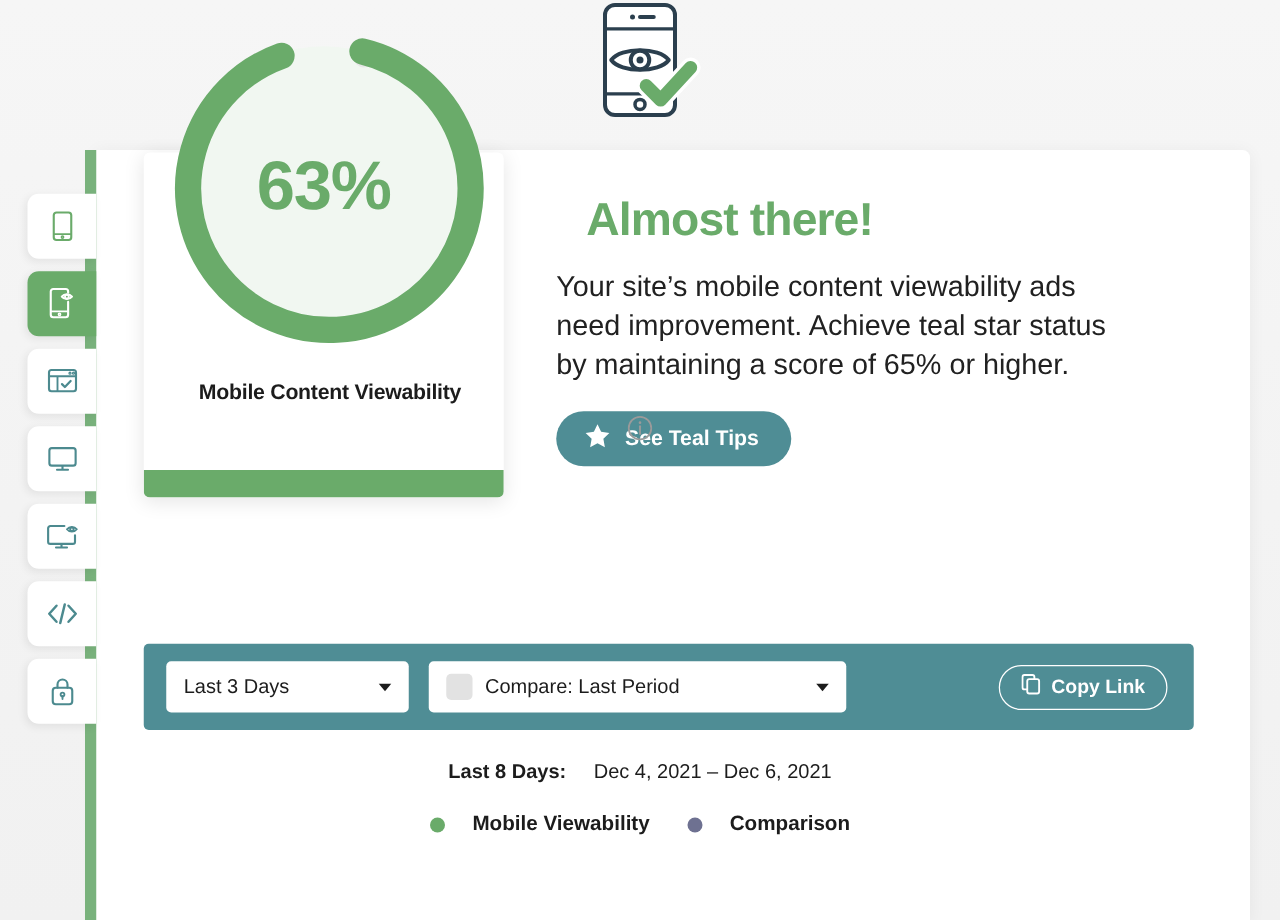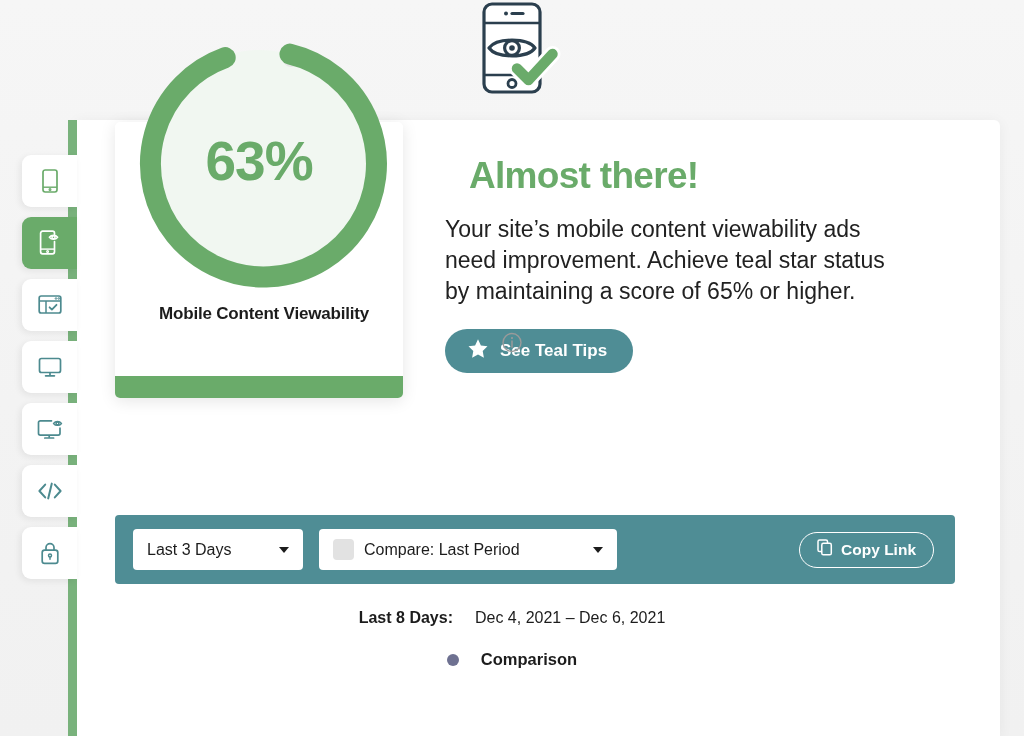--- a/index.html
+++ b/index.html
@@ -116,21 +116,21 @@
     top: 332px;
     transform: translateX(-50%);
     z-index: 10;
     cursor: pointer;
   }
 
   
   .gauge {
     position: absolute;
     left: 128px;
-    top: 32px;
+    top: 19px;
     width: 262px;
     height: 262px;
     z-index: 9;
   }
   .gauge svg { display: block; }
   .gauge-pct {
     position: absolute;
     left: 0;
     top: 0;
     width: 262px;
@@ -211,22 +211,22 @@
     background: #ffffff;
     border-radius: 4px;
     display: flex;
     align-items: center;
     padding: 0 12px 0 14px;
     font-size: 16px;
     color: #1c1c1c;
     cursor: pointer;
     position: relative;
   }
-  .select.range { margin-left: 18px; width: 170px; }
-  .select.compare { margin-left: 16px; width: 298px; }
+  .select.range { margin-left: 18px; width: 194px; }
+  .select.compare { margin-left: 16px; width: 334px; }
   .select .caret {
     position: absolute;
     right: 14px;
     width: 0; height: 0;
     border-left: 5px solid transparent;
     border-right: 5px solid transparent;
     border-top: 6px solid #1c1c1c;
   }
   .cmp-box {
     width: 21px;
@@ -463,16 +463,20 @@
   </button>
 
 </div>
 
 <div class="date-line">
   <b>Last 8 Days:</b><span class="val">Dec 4, 2021 – Dec 6, 2021</span>
 </div>
 
 <div class="legend">
   <div class="legend-item">
+    <span class="legend-dot" id="dot0" style="background: rgb(106, 171, 106);"></span>
+    <span>Mobile Viewability</span>
+  </div>
+  <div class="legend-item">
     <span class="legend-dot" id="dot1" style="background: rgb(110, 113, 145);"></span>
     <span>Comparison</span>
   </div>
 </div>
 
 </body></html>

